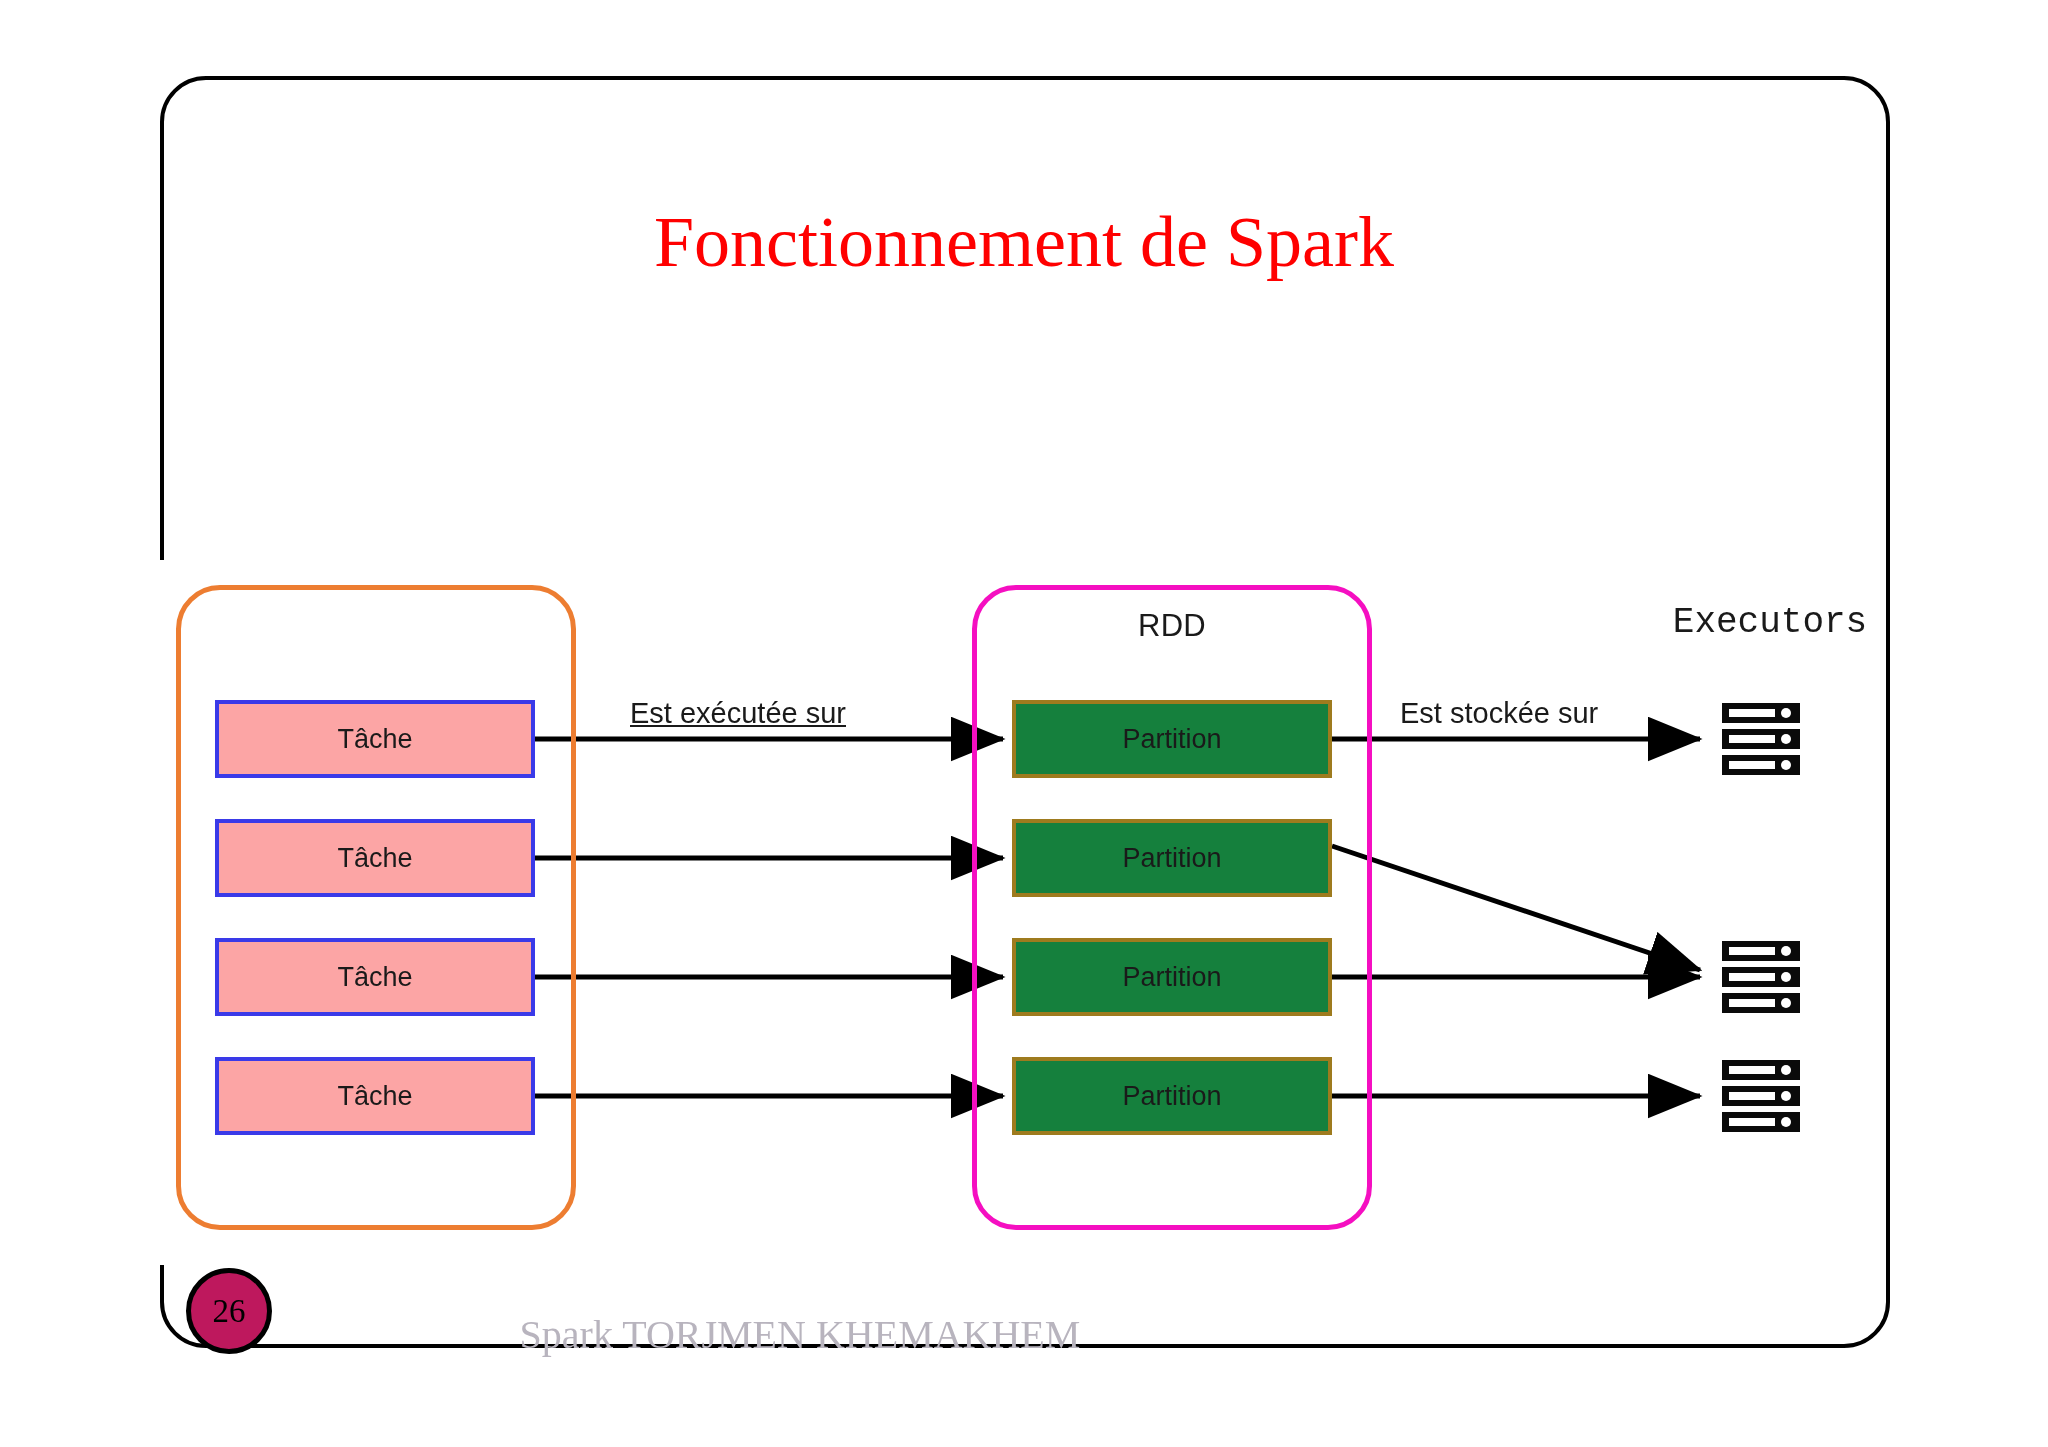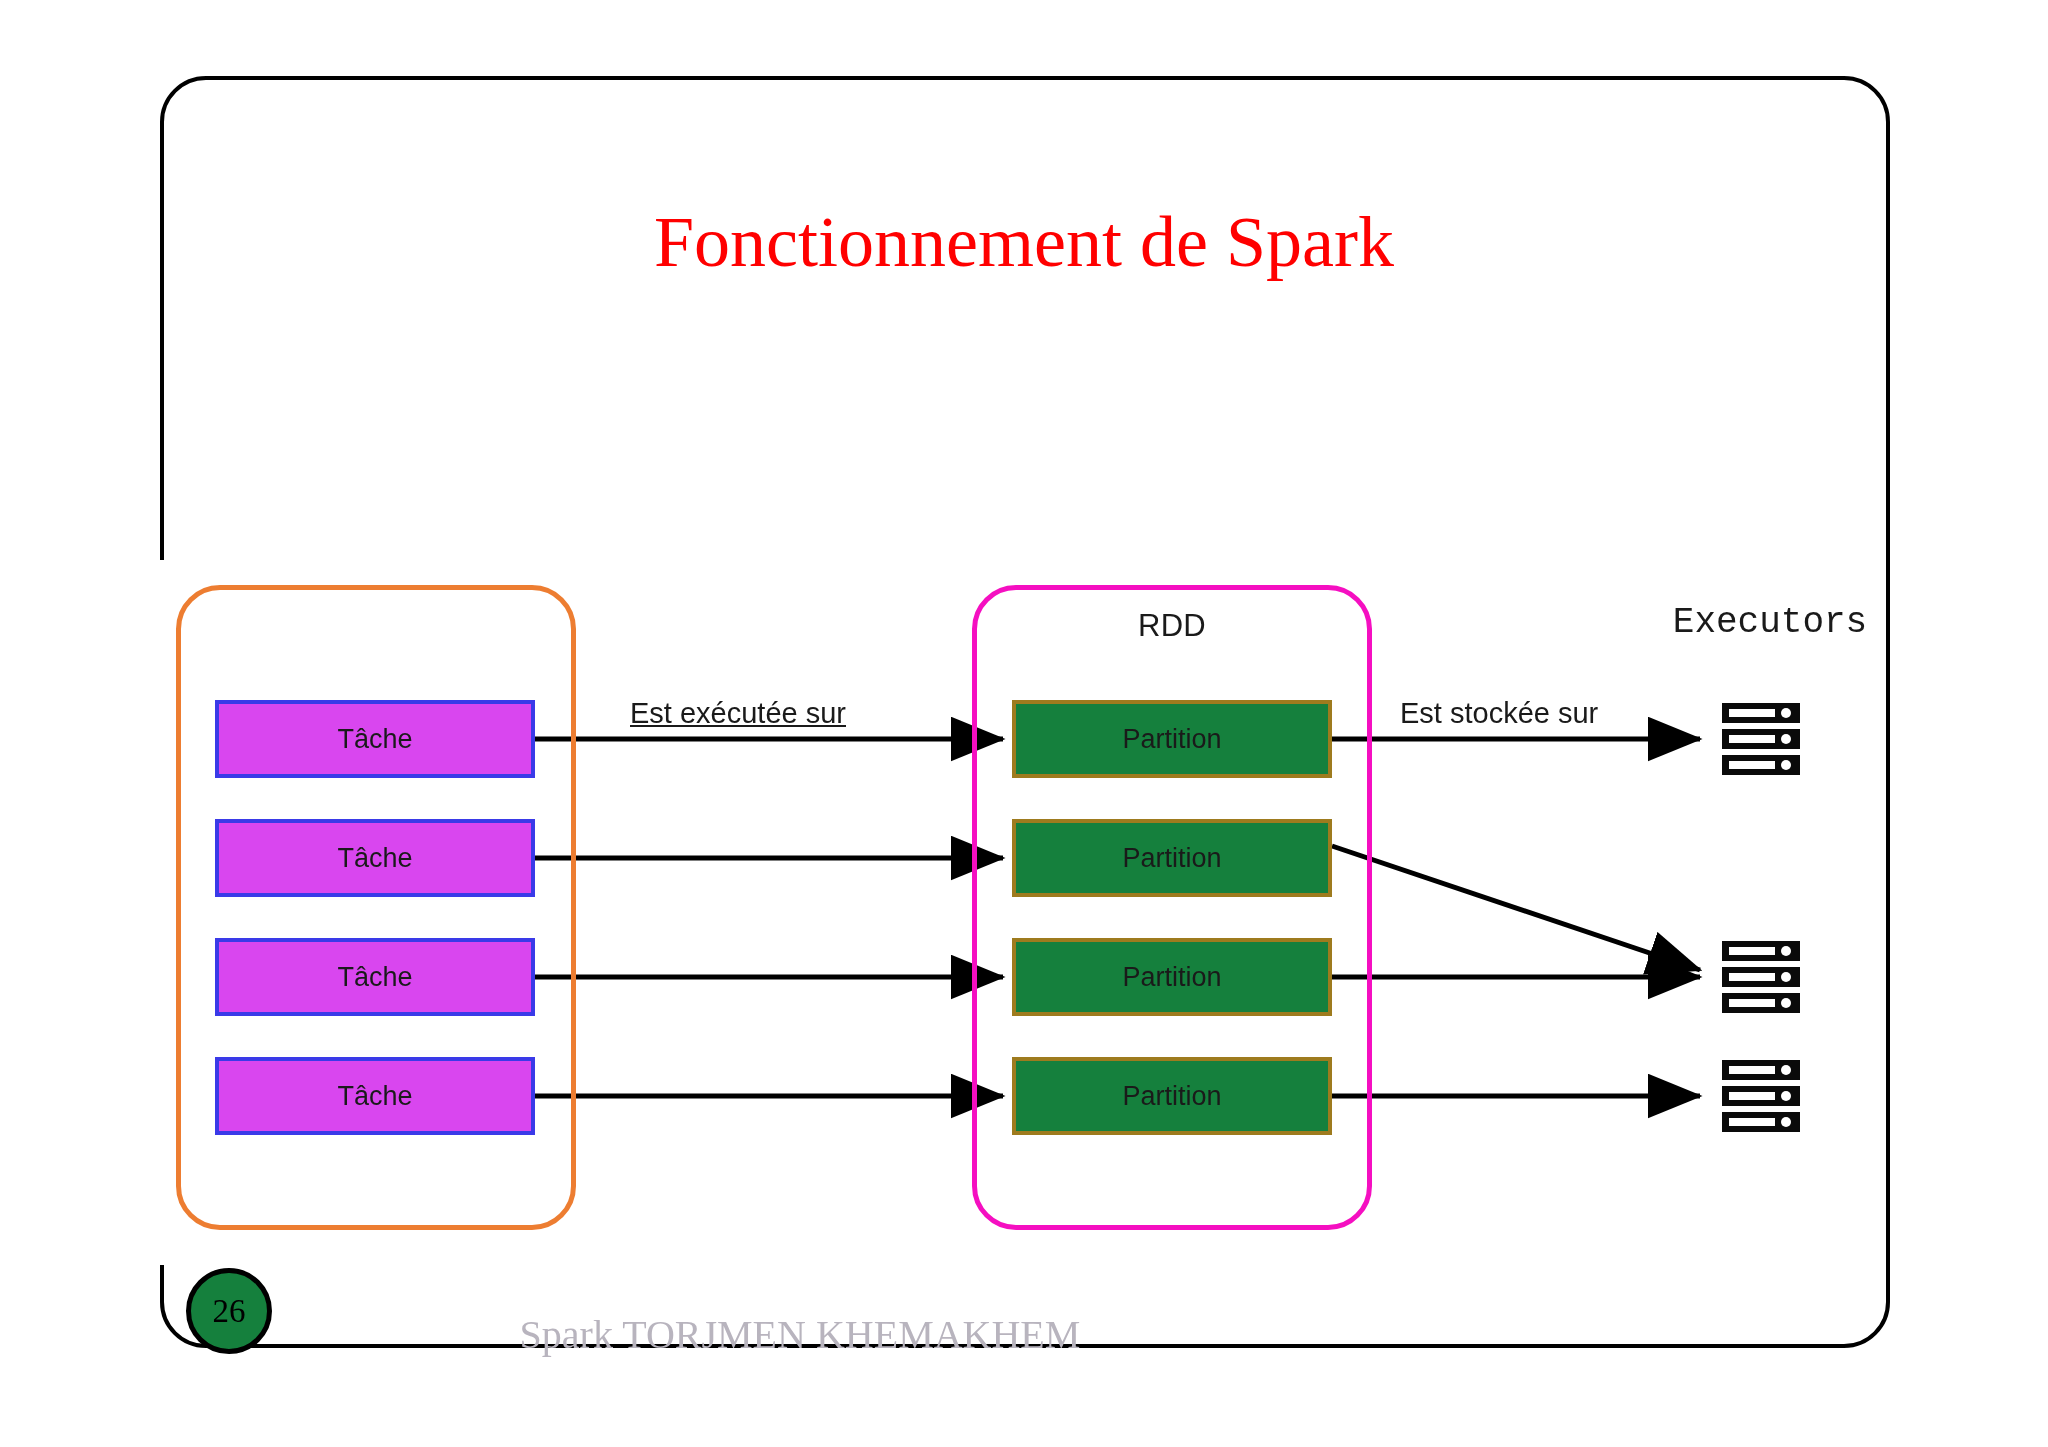--- a/index.html
+++ b/index.html
@@ -104,21 +104,21 @@
   }
 
   
   .task-box {
     position: absolute;
     left: 215px;
     width: 320px;
     height: 78px;
     box-sizing: border-box;
     border: 4px solid #3A3AE8;
-    background: #d946ef;
+    background: #fca5a5;
     display: flex;
     align-items: center;
     justify-content: center;
     font-size: 27px;
     color: #1a1a1a;
   }
 
   
   .partition-box {
     position: absolute;
@@ -182,21 +182,21 @@
 
   
   #page-number-badge {
     position: absolute;
     left: 186px;
     top: 1268px;
     width: 76px;
     height: 76px;
     border: 5px solid #000000;
     border-radius: 50%;
-    background: #15803d;
+    background: #be185d;
     display: flex;
     align-items: center;
     justify-content: center;
     font-family: "Liberation Serif", serif;
     font-size: 33px;
     color: #000000;
     z-index: 6;
   }
   #footer-author {
     position: absolute;

